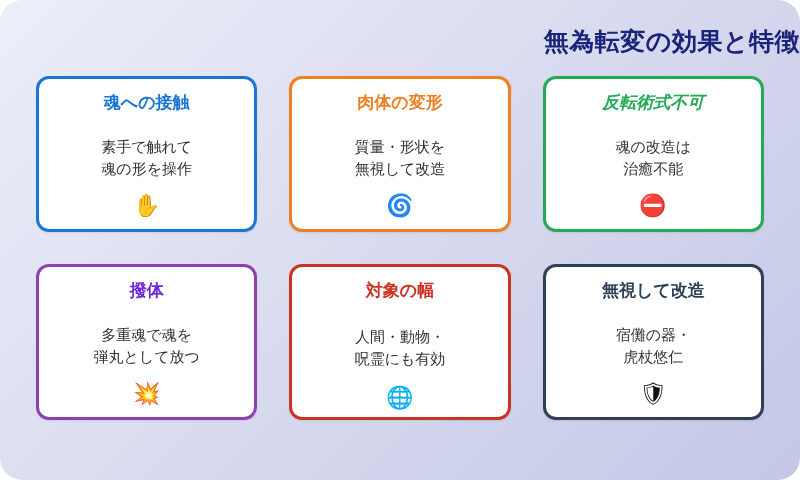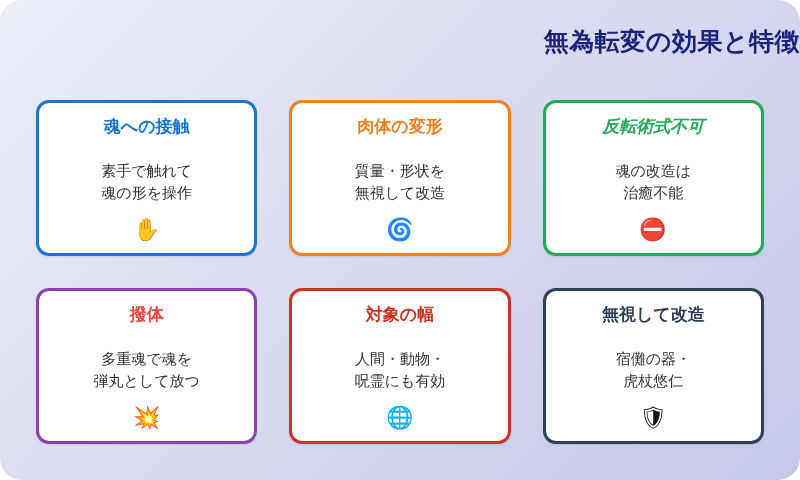--- a/index.html
+++ b/index.html
@@ -28,21 +28,21 @@
     text-align: right;
     font-size: 25px;
     font-weight: bold;
     color: #1b237a;
     letter-spacing: 0.5px;
     line-height: 1.2;
   }
   #card-grid {
     position: absolute;
     left: 36px;
-    top: 100px;
+    top: 76px;
     width: 728px;
     display: grid;
     grid-template-columns: repeat(3, 1fr);
     grid-template-rows: repeat(2, 156px);
     column-gap: 12px;
     row-gap: 20px;
     gap: 32px;
   }
   .card {
     box-sizing: border-box;
@@ -104,27 +104,27 @@
     </div>
 
     <div class="card" style="border-color: rgb(34, 170, 85); background: rgb(255, 255, 255);">
       <div class="card-title" style="color: rgb(34, 170, 85); font-style: italic;">反転術式不可</div>
       <div class="card-desc" style="color: rgb(51, 51, 51);">魂の改造は
 治癒不能</div>
       <div class="card-icon">⛔</div>
     </div>
 
     <div class="card" style="border-color: rgb(142, 63, 176); background: rgb(255, 255, 255);">
-      <div class="card-title" style="color: #ef4444;">撥体</div>
+      <div class="card-title" style="color: #6d28d9;">撥体</div>
       <div class="card-desc" style="color: rgb(51, 51, 51);">多重魂で魂を
 弾丸として放つ</div>
       <div class="card-icon">💥</div>
     </div>
 
-    <div class="card" style="border-color: rgb(204, 51, 34); background: rgb(255, 255, 255);">
+    <div class="card" style="border-color: rgb(204, 51, 34); background: rgb(255, 255, 255); justify-content: space-between;">
       <div class="card-title" style="color: rgb(204, 51, 34);">対象の幅</div>
       <div class="card-desc" style="color: rgb(51, 51, 51);">人間・動物・
 呪霊にも有効</div>
       <div class="card-icon">🌐</div>
     </div>
 
     <div class="card" style="border-color: rgb(46, 64, 87); background: rgb(255, 255, 255);">
       <div class="card-title" style="color: rgb(46, 64, 87);">無視して改造</div>
       <div class="card-desc" style="color: rgb(51, 51, 51);">宿儺の器・
 虎杖悠仁</div>

